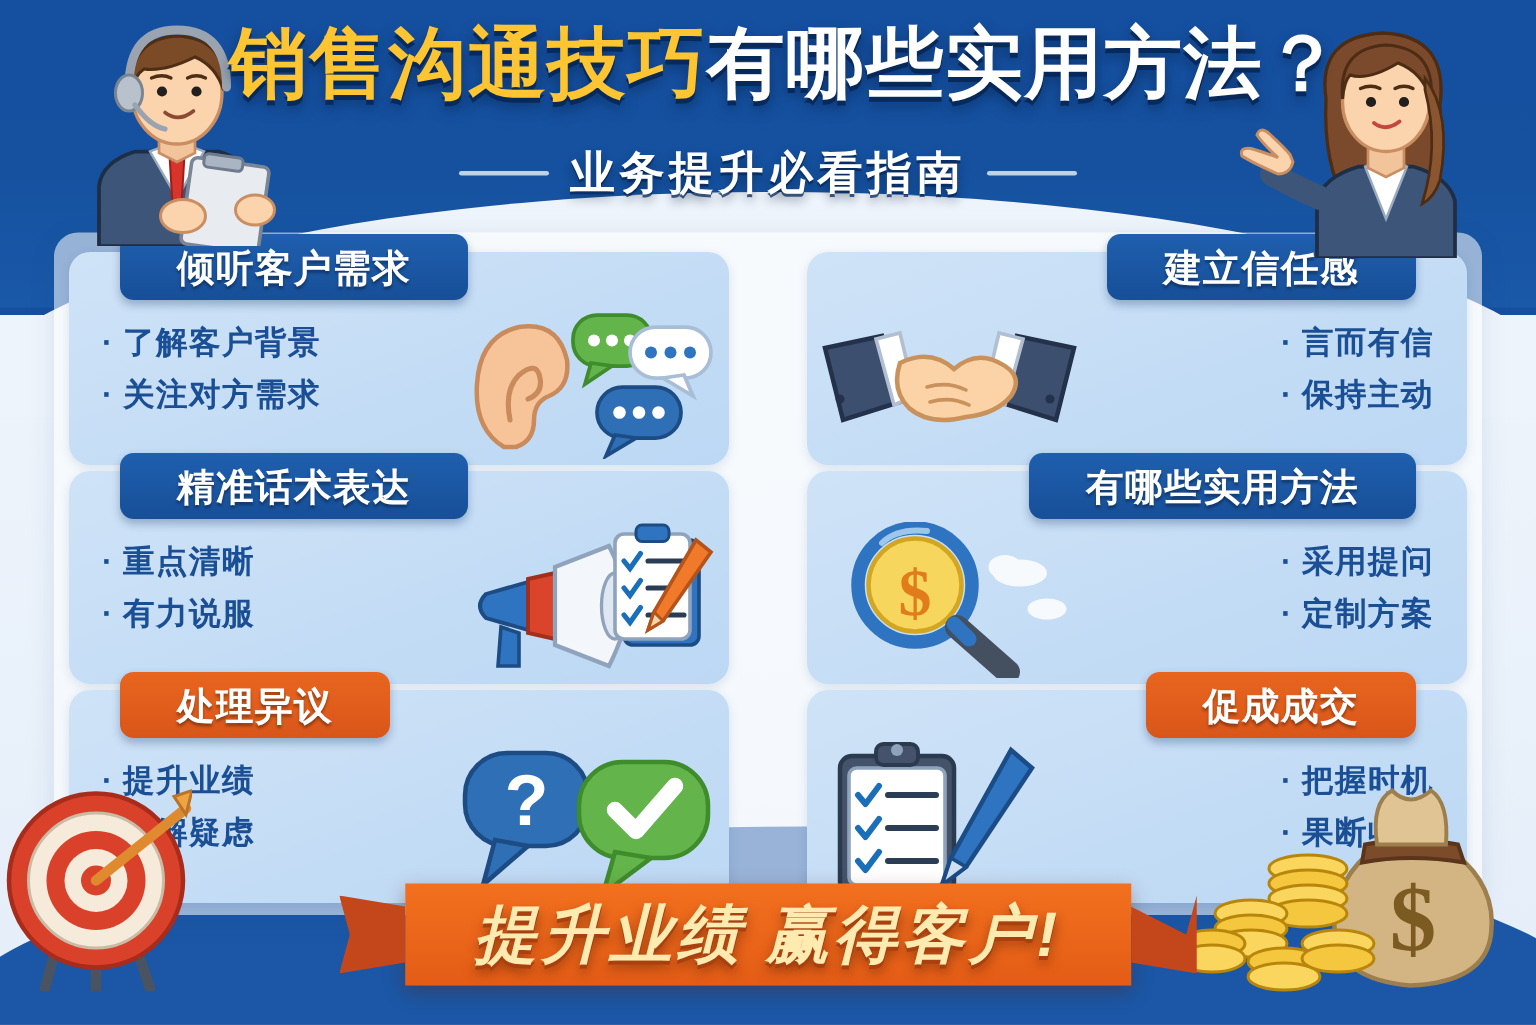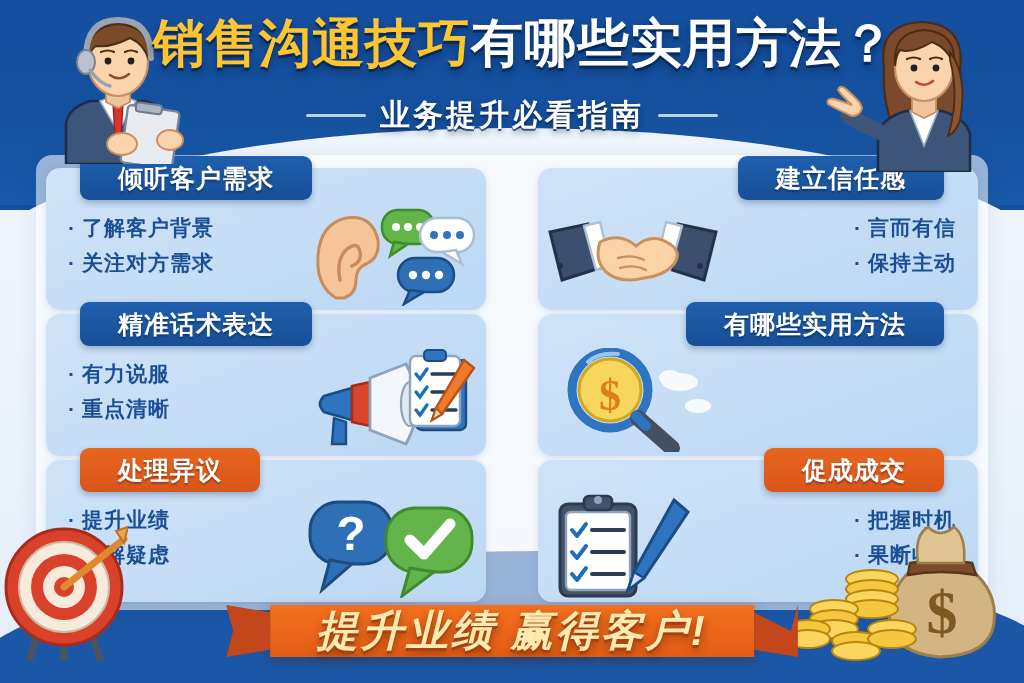--- a/index.html
+++ b/index.html
@@ -127,21 +127,21 @@
   .ribbon-wrap {
     position: absolute; left: 50%; transform: translateX(-50%);
     bottom: 26px; z-index: 9; display: flex; align-items: center;
   }
   .ribbon-tail {
     width: 44px; height: 52px; background: #c3471a;
   }
   .ribbon-tail.l { clip-path: polygon(0 0, 100% 14%, 100% 86%, 0 100%, 16% 50%); }
   .ribbon-tail.r { clip-path: polygon(100% 0, 100% 100%, 0 86%, 0 14%, 84% 50%); }
   .ribbon-main {
-    height: 52px; padding: 0 46px;
+    height: 68px; padding: 0 46px;
     background: linear-gradient(180deg, #f2701e 0%, #e45c16 100%);
     display: flex; align-items: center; justify-content: center;
     box-shadow: 0 4px 12px rgba(90,30,5,.35);
   }
   .ribbon-text {
     font-size: 42px; font-weight: bold; color: #ffeab0; letter-spacing: 3px;
     font-style: italic; white-space: nowrap;
     text-shadow: 0 3px 0 #a8400f, 0 5px 8px rgba(60,20,2,.5);
   }
 
@@ -306,40 +306,44 @@
         <g stroke="#2b3d55" stroke-width="3.4" stroke-linecap="round">
           <path d="M126 26 L150 26"></path>
               <path d="M126 44 L150 44"></path>
               <path d="M126 62 L150 62"></path>
         </g>
         <path d="M158 12 L168 20 L136 66 L126 72 L130 60 Z" fill="#f07a2a" stroke="#b4541a" stroke-width="2.4"></path>
         <path d="M126 72 L130 60 L136 66 Z" fill="#f0d6a8" stroke="#b4541a" stroke-width="2"></path>
       </svg>
         </div>
         <div class="bullets bullets-left">
+          <div class="bullet"><span class="dot">·</span><span>重点清晰</span></div>
           <div class="bullet"><span class="dot">·</span><span>有力说服</span></div>
-          <div class="bullet"><span class="dot">·</span><span>重点清晰</span></div>
         </div>
       </div>
       <div class="card">
         <div class="card-head head-blue head-right">有哪些实用方法</div>
         <div class="card-art art-left">
       <svg viewBox="0 0 170 104" width="170" height="104">
         <circle cx="62" cy="42" r="38" fill="none" stroke="#2f74c0" stroke-width="9"></circle>
         <circle cx="62" cy="42" r="31" fill="#f7d65e" stroke="#d2a621" stroke-width="3"></circle>
         <text x="62" y="62" font-size="44" font-weight="bold" fill="#e07c1c" text-anchor="middle" font-family="Liberation Serif, serif">$</text>
         <path d="M90 70 L124 100" stroke="#44505f" stroke-width="16" stroke-linecap="round"></path>
         <path d="M88 68 L98 78" stroke="#2f74c0" stroke-width="10" stroke-linecap="round"></path>
         <path d="M40 14 Q50 4 70 6" fill="none" stroke="#9ec6ea" stroke-width="4" stroke-linecap="round"></path>
         <g fill="#ffffff" opacity=".85">
           <ellipse cx="132" cy="34" rx="18" ry="9"></ellipse>
               <ellipse cx="122" cy="30" rx="11" ry="8"></ellipse>
           <ellipse cx="150" cy="58" rx="13" ry="7"></ellipse>
         </g>
       </svg>
+        </div>
+        <div class="bullets bullets-right">
+          <div class="bullet"><span class="dot">·</span><span>采用提问</span></div>
+          <div class="bullet"><span class="dot">·</span><span>定制方案</span></div>
         </div>
       </div>
       <div class="card">
         <div class="card-head head-orange head-left">处理异议</div>
         <div class="card-art art-right">
       <svg viewBox="0 0 170 104" width="170" height="104">
         <rect x="4" y="8" width="82" height="62" rx="28" fill="#2f6fb5" stroke="#1d4c85" stroke-width="3"></rect>
         <path d="M24 66 L16 96 L46 70 Z" fill="#2f6fb5" stroke="#1d4c85" stroke-width="3"></path>
         <text x="45" y="56" font-size="48" font-weight="bold" fill="#ffffff" text-anchor="middle" font-family="Liberation Sans, sans-serif">?</text>
         <rect x="80" y="14" width="86" height="64" rx="29" fill="#63b44a" stroke="#3f8c2c" stroke-width="3"></rect>

